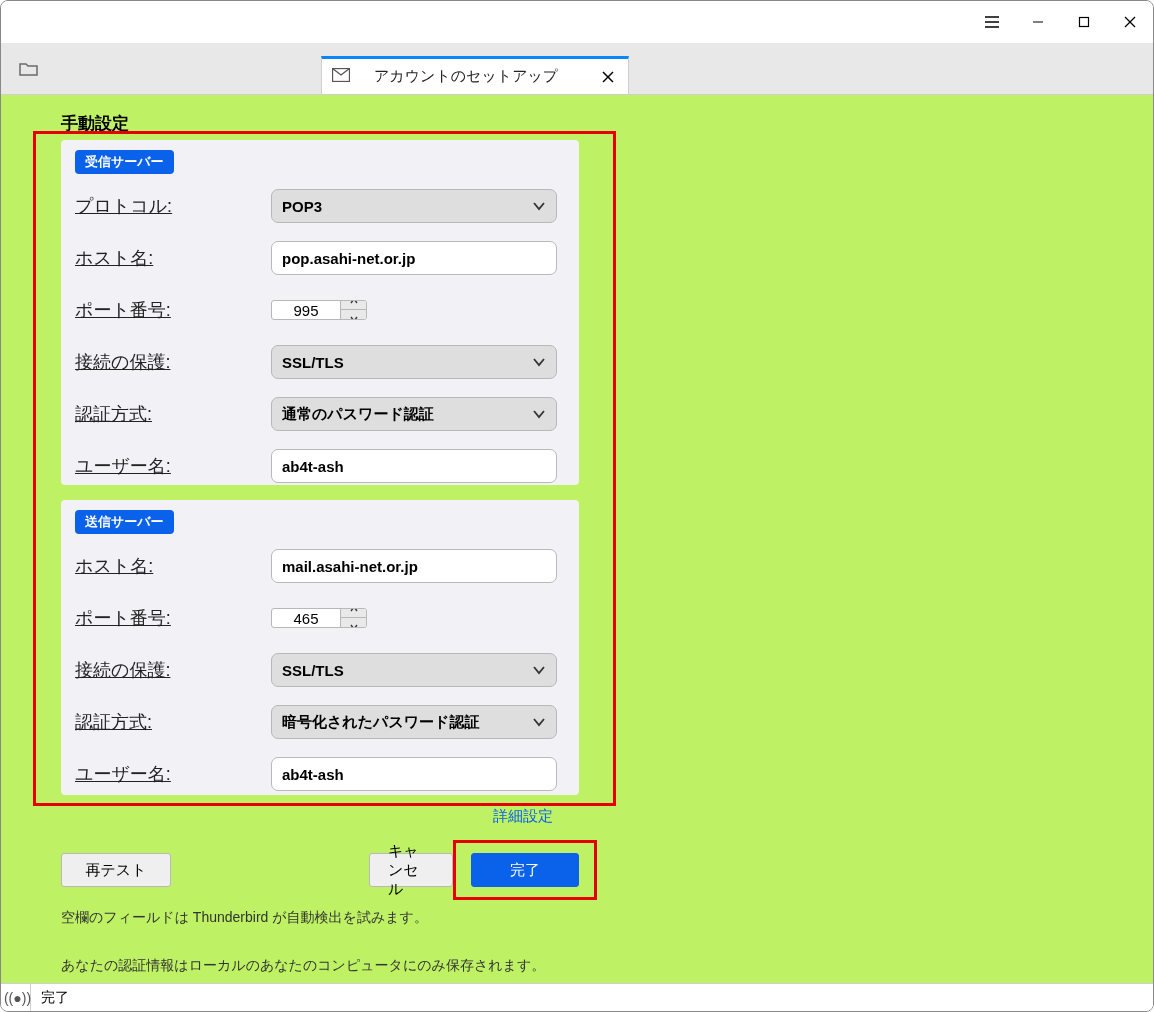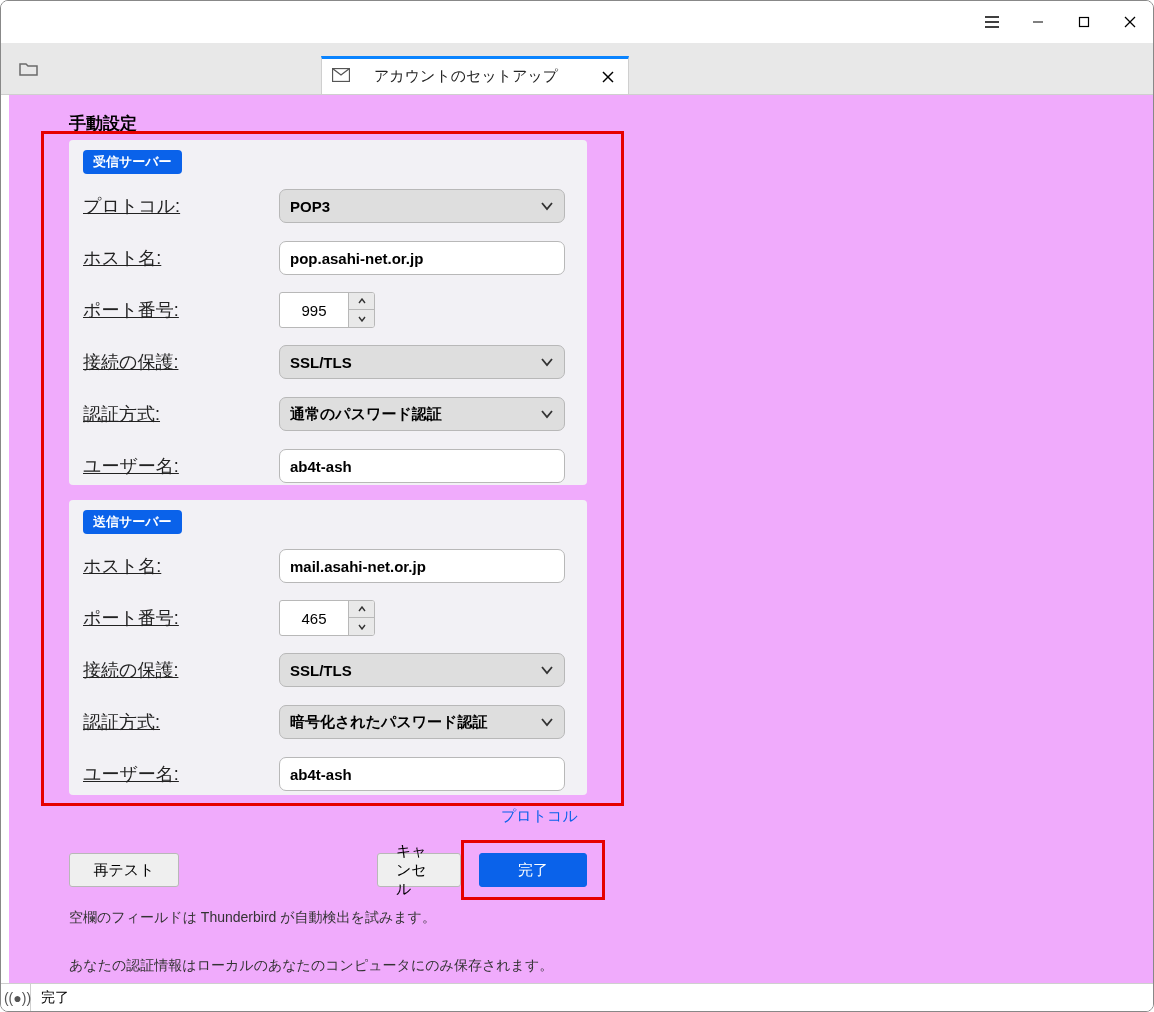--- a/index.html
+++ b/index.html
@@ -67,24 +67,23 @@
     .tab-close {
       width: 20px; height: 20px;
       display: flex; align-items: center; justify-content: center;
       font-size: 16px; color: #333;
     }
 
     
     .content {
       position: absolute;
       left: 0; right: 0; top: 94px; bottom: 28px;
-      background: #f0abfc;
+      background: #bef264;
       padding: 0;
       overflow: hidden;
-      margin-left: 8px;
     }
     .manual-title {
       position: absolute;
       left: 60px;
       top: 17px;
       font-size: 17px;
       font-weight: bold;
     }
 
     .redbox {
@@ -152,21 +151,21 @@
       text-align: right;
     }
     .chev {
       width: 14px; height: 14px;
     }
 
     .port-wrap {
       display: flex;
       align-items: center;
       width: 96px;
-      height: 36px;
+      height: 20px;
       border: 1px solid #b8b8b8;
       border-radius: 3px;
       background: #fff;
       overflow: hidden;
     }
     .port-val {
       flex: 1;
       text-align: center;
       font-size: 15px;
     }
@@ -461,21 +460,21 @@
     <div class="row">
       <div class="row-label">ユーザー名:</div>
       <div class="row-field">
         <div class="txt">
           <span>ab4t-ash</span>
         </div>
       </div>
     </div>
   </div>
 
-  <a class="adv-link">プロトコル</a>
+  <a class="adv-link">詳細設定</a>
 
   <div class="redbox2"></div>
 
   <div class="btn-row">
     <div class="btn retest">再テスト</div>
     <div class="spacer"></div>
     <div class="btn cancel">キャンセル</div>
     <div style="width:18px"></div>
     <div class="btn primary">完了</div>
   </div>

